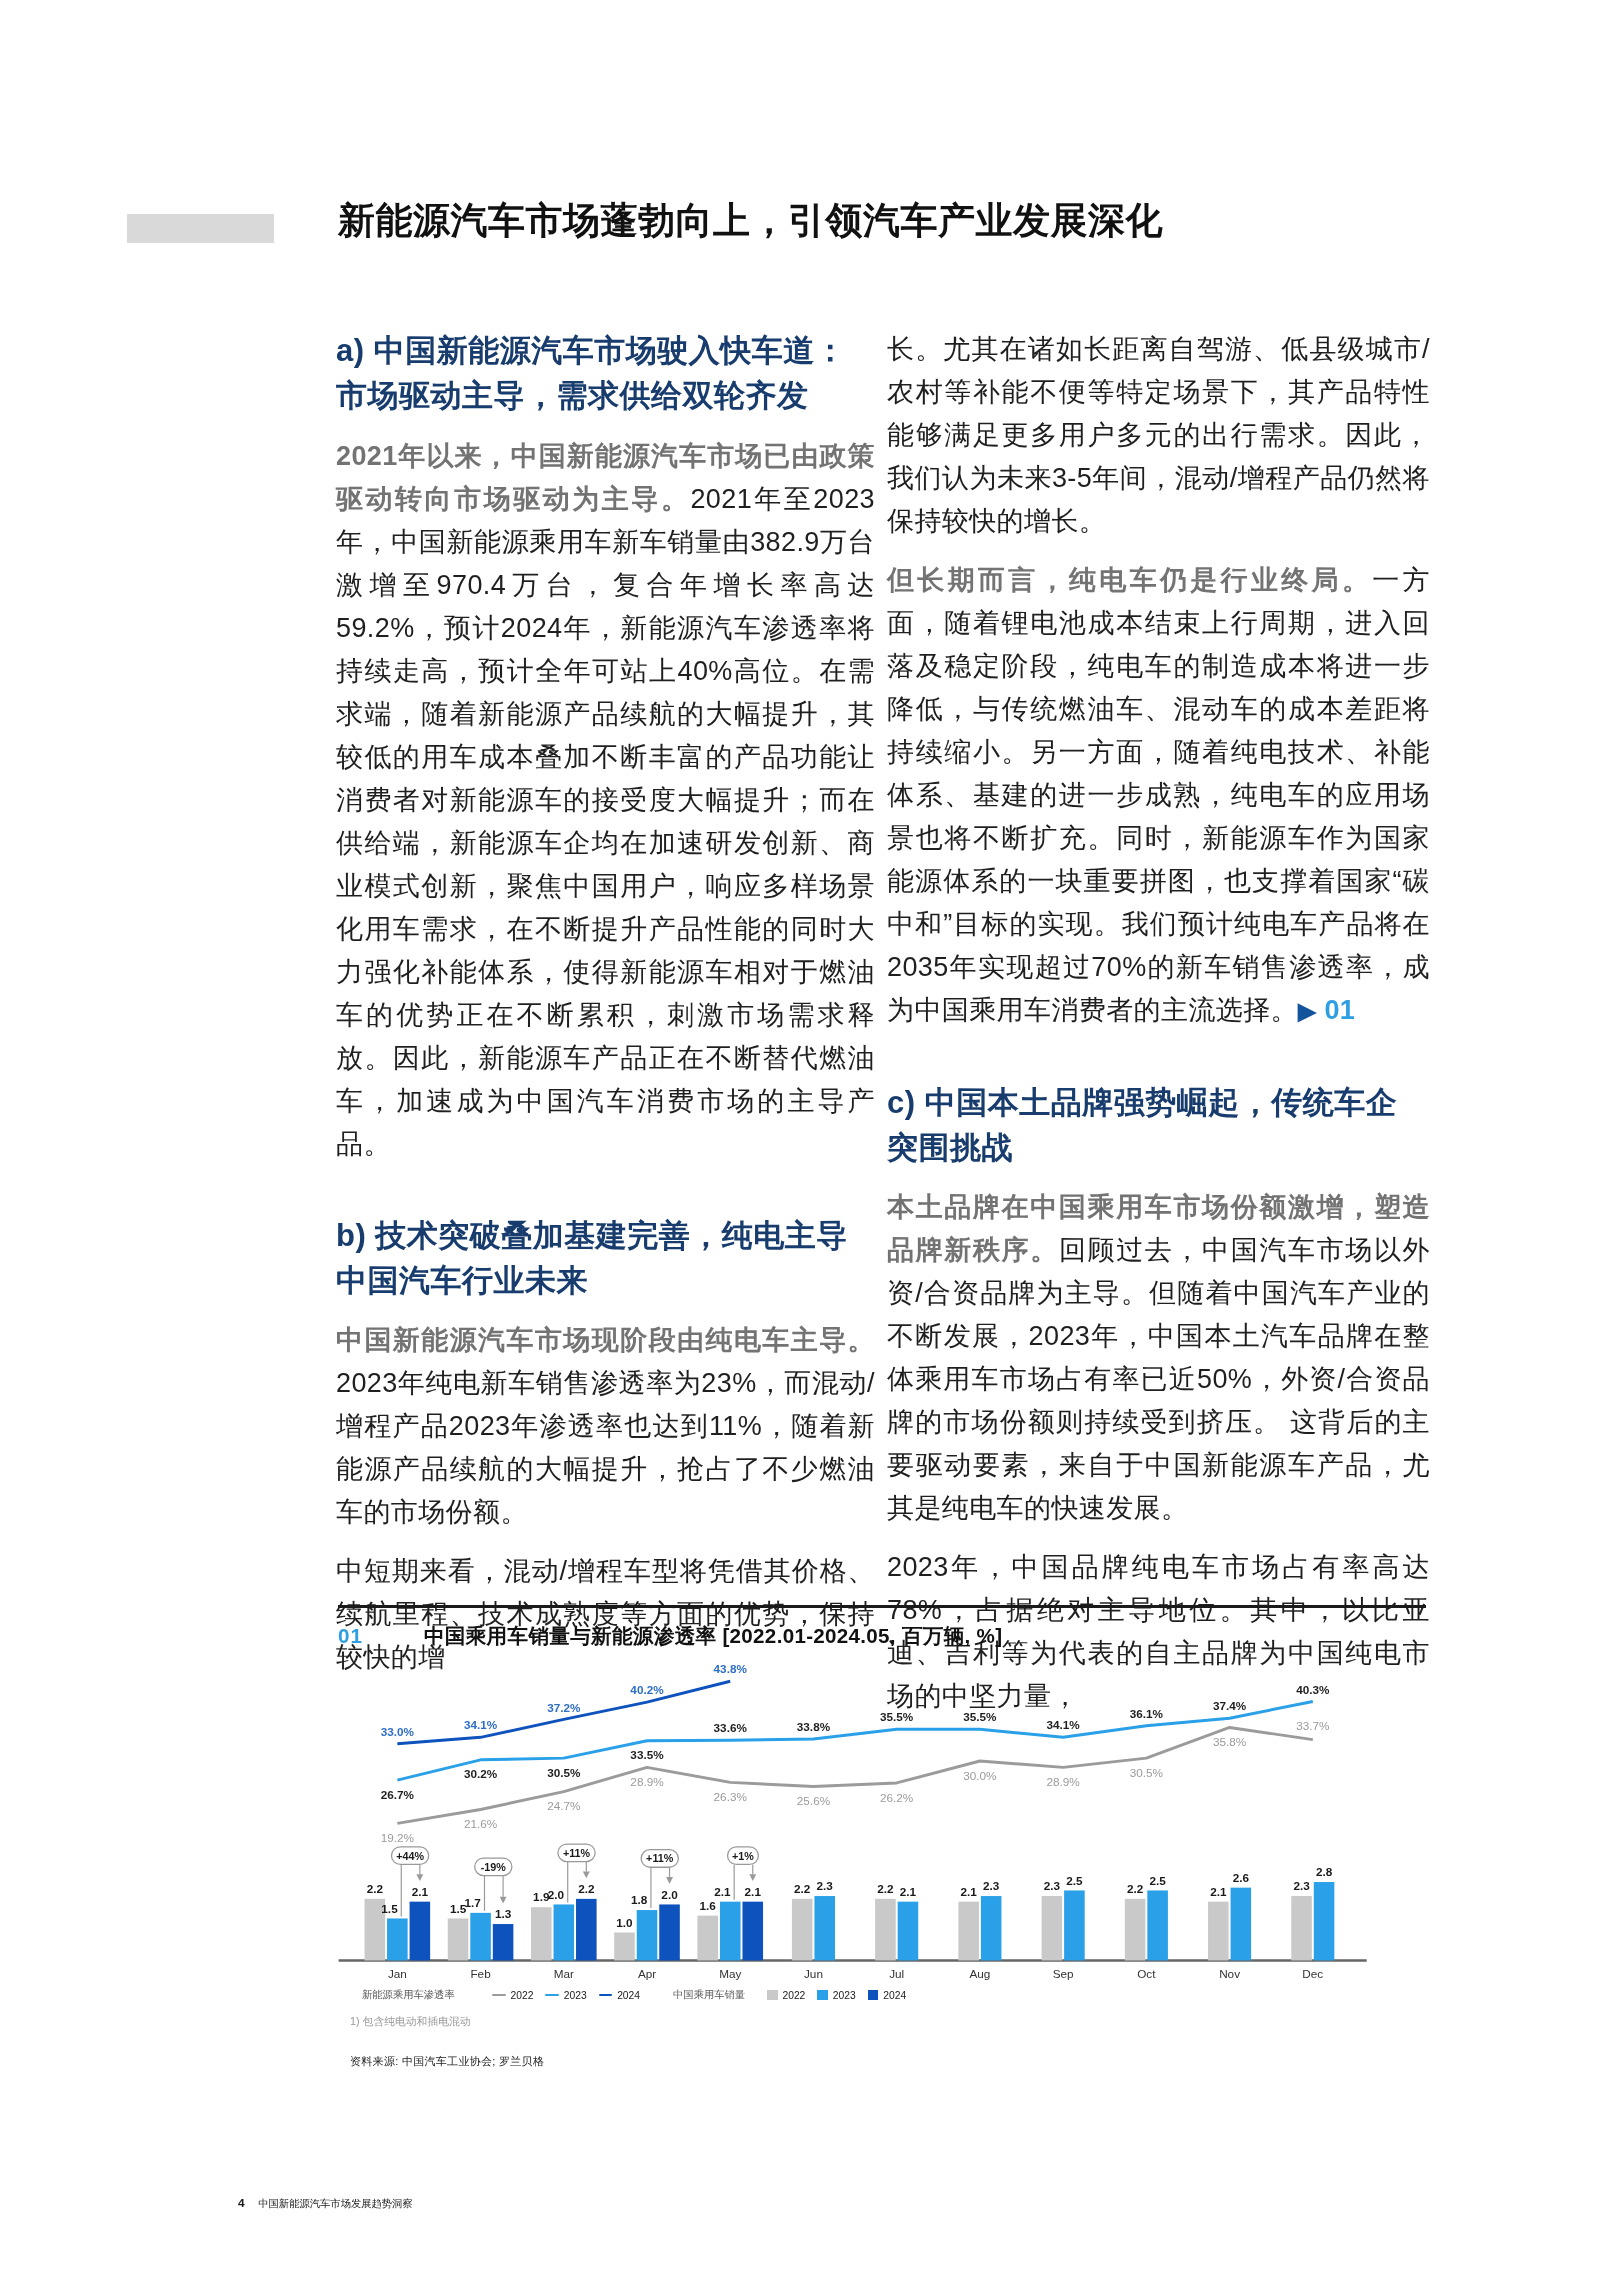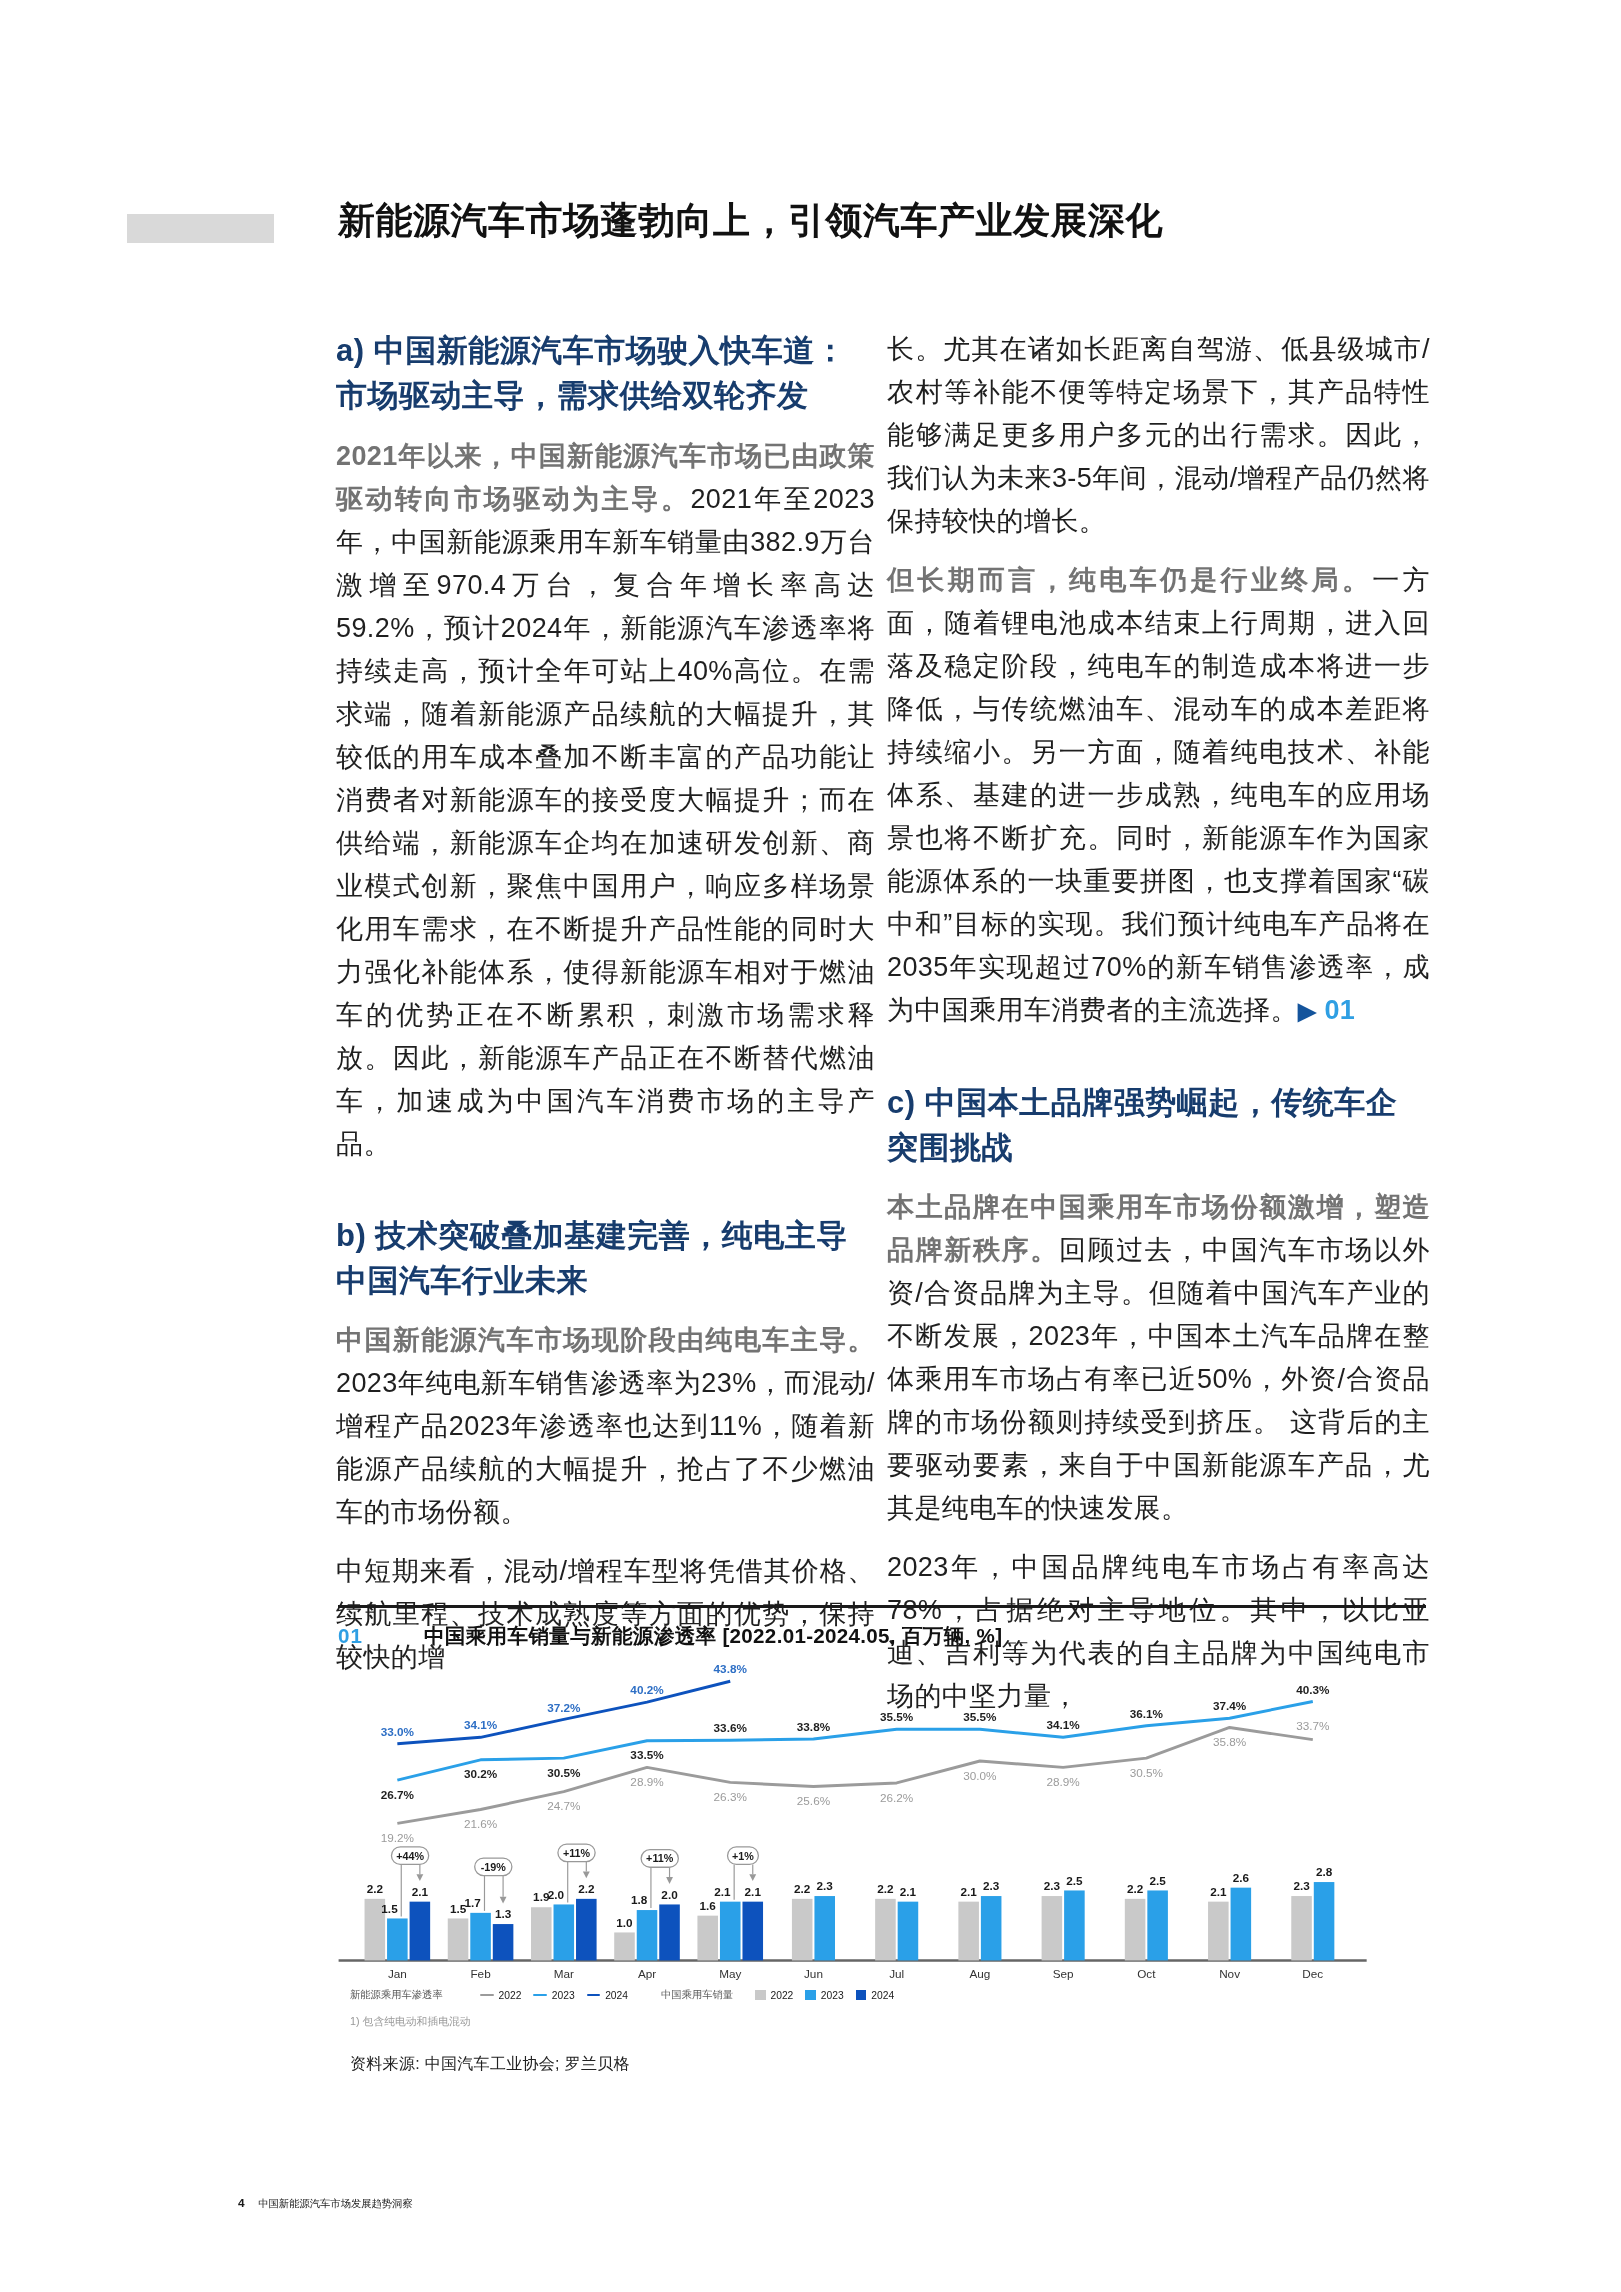--- a/index.html
+++ b/index.html
@@ -39,27 +39,27 @@
   .chart-wrap svg{display:block;}
   .bar-label{font-size:12px;font-weight:700;fill:#1a1a1a;}
   .bubble-label{font-size:11px;font-weight:700;fill:#1a1a1a;}
   .month-label{font-size:12px;fill:#333;}
   .line-label{font-size:12px;}
   
   .legend{
     position:absolute;left:350px;top:1988px;width:1078px;display:flex;align-items:center;
     font-size:10.3px;color:#1a1a1a;
   }
-  .legend .group-label{color:#5a5a5a;margin-right:25.5px;}
+  .legend .group-label{color:#5a5a5a;margin-right:25.5px;margin-left:12px;}
   .legend .group-label.second{margin-left:33px;margin-right:9.8px;}
   .legend .dash{display:inline-block;width:13.7px;height:2.9px;border-radius:1.5px;margin:0 4.9px 0 11.8px;}
   .legend .sq{display:inline-block;width:10.8px;height:10.8px;margin:0 4.9px 0 11.8px;}
   .legend .yr{color:#1a1a1a;}
   .footnote{position:absolute;left:350px;top:2015px;font-size:10.8px;color:#999;}
-  .source{position:absolute;left:350px;top:2054px;font-size:16px;color:#222;letter-spacing:0.3px;}
+  .source{position:absolute;left:350px;top:2054px;font-size:11px;color:#222;letter-spacing:0.3px;}
   
   .footer{position:absolute;left:238px;top:2196px;font-size:10.3px;color:#1a1a1a;display:flex;align-items:baseline;}
   .footer .page-num{font-weight:700;font-size:11.8px;margin-right:13.7px;}
 </style>
 </head>
 <body>
 
 <div class="page">
 
   <div class="accent-bar"></div>

